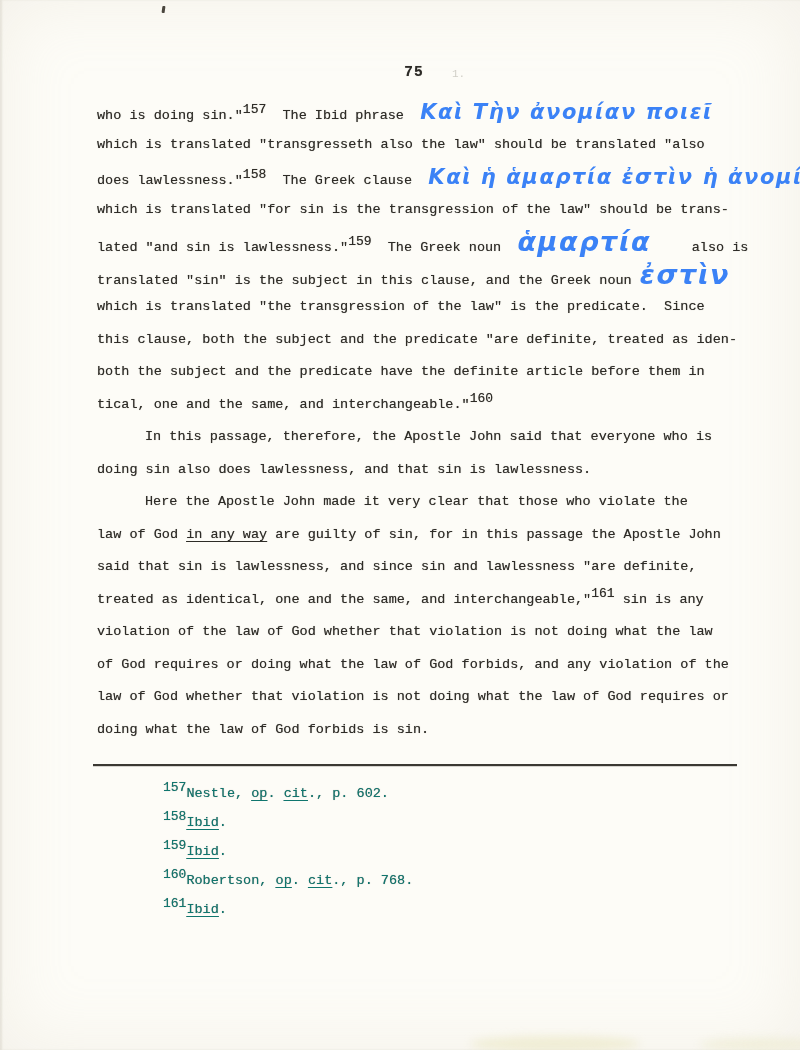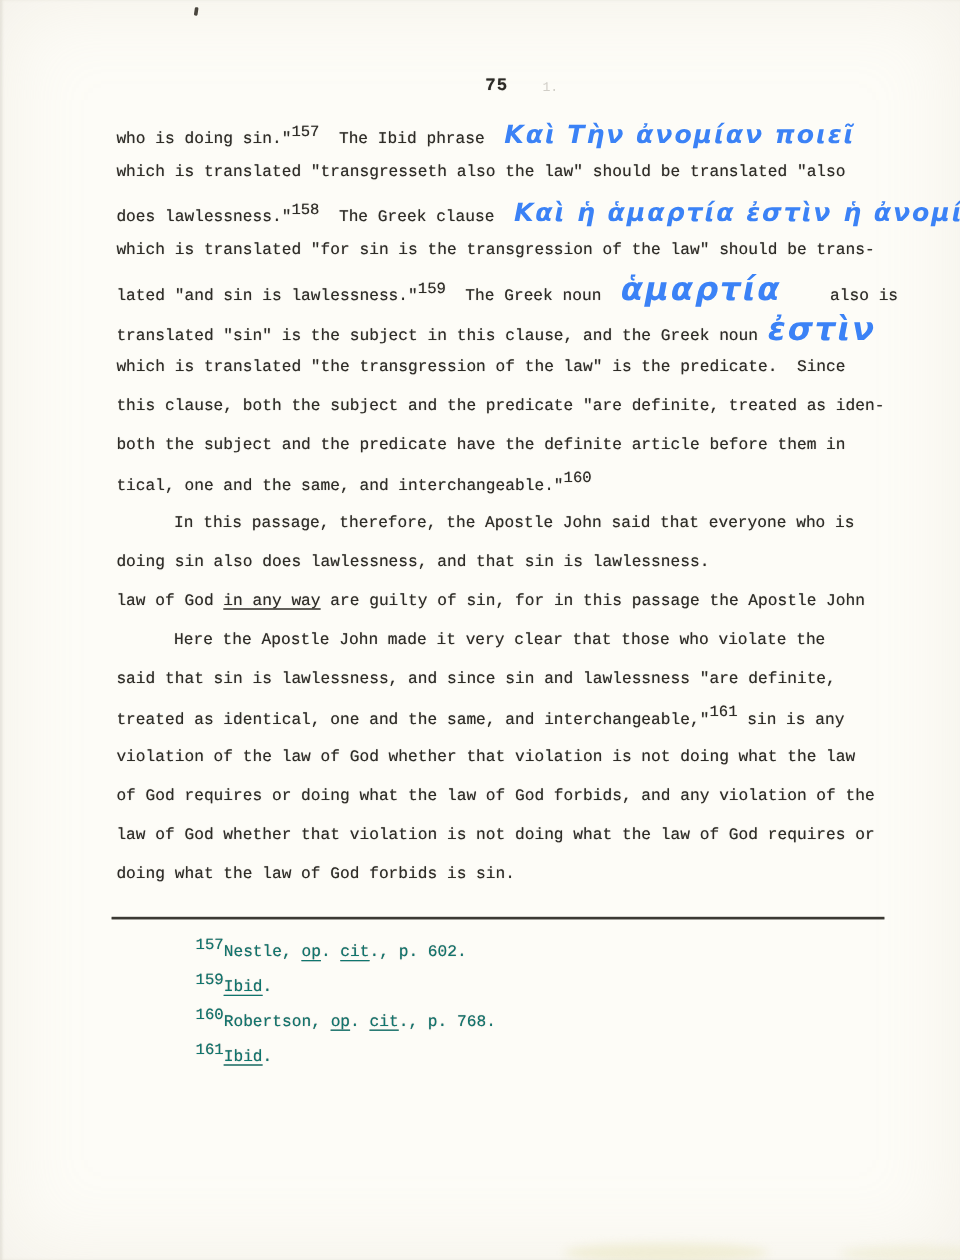--- a/index.html
+++ b/index.html
@@ -80,34 +80,35 @@
       <div class="line"><span class="seg-type">does lawlessness."</span><span class="seg-sup">158</span><span class="seg-type">  The Greek clause  </span><span class="seg-greek">Καὶ ἡ ἁμαρτία ἐστὶν ἡ ἀνομία</span></div>
       <div class="line"><span class="seg-type">which is translated "for sin is the transgression of the law" should be trans-</span></div>
       <div class="line"><span class="seg-type">lated "and sin is lawlessness."</span><span class="seg-sup">159</span><span class="seg-type">  The Greek noun  </span><span class="seg-greek-large">ἁμαρτία</span><span class="seg-type">     also is</span></div>
       <div class="line"><span class="seg-type">translated "sin" is the subject in this clause, and the Greek noun </span><span class="seg-greek-large">ἐστὶν</span></div>
       <div class="line"><span class="seg-type">which is translated "the transgression of the law" is the predicate.  Since</span></div>
       <div class="line"><span class="seg-type">this clause, both the subject and the predicate "are definite, treated as iden-</span></div>
       <div class="line"><span class="seg-type">both the subject and the predicate have the definite article before them in</span></div>
       <div class="line"><span class="seg-type">tical, one and the same, and interchangeable."</span><span class="seg-sup">160</span></div>
       <div class="line indented"><span class="seg-type">In this passage, therefore, the Apostle John said that everyone who is</span></div>
       <div class="line"><span class="seg-type">doing sin also does lawlessness, and that sin is lawlessness.</span></div>
+      <div class="line indented"><span class="seg-type">Here the Apostle John made it very clear that those who violate the</span></div>
       <div class="line"><span class="seg-type">law of God </span><span class="seg-underline">in any way</span><span class="seg-type"> are guilty of sin, for in this passage the Apostle John</span></div>
-      <div class="line indented"><span class="seg-type">Here the Apostle John made it very clear that those who violate the</span></div>
       <div class="line"><span class="seg-type">said that sin is lawlessness, and since sin and lawlessness "are definite,</span></div>
       <div class="line"><span class="seg-type">treated as identical, one and the same, and interchangeable,"</span><span class="seg-sup">161</span><span class="seg-type"> sin is any</span></div>
       <div class="line"><span class="seg-type">violation of the law of God whether that violation is not doing what the law</span></div>
       <div class="line"><span class="seg-type">of God requires or doing what the law of God forbids, and any violation of the</span></div>
       <div class="line"><span class="seg-type">law of God whether that violation is not doing what the law of God requires or</span></div>
       <div class="line"><span class="seg-type">doing what the law of God forbids is sin.</span></div>
     </div>
 
   <div class="footnote-rule"></div>
 
   <div class="footnotes">
       <div class="fn-line"><span class="seg-sup">157</span><span class="seg-type">Nestle, </span><span class="seg-underline">op</span><span class="seg-type">. </span><span class="seg-underline">cit</span><span class="seg-type">., p. 602.</span></div>
+      <div class="fn-line"><span class="seg-sup">158</span><span class="seg-underline">Ibid</span><span class="seg-type">.</span></div>
       <div class="fn-line"><span class="seg-sup">159</span><span class="seg-underline">Ibid</span><span class="seg-type">.</span></div>
       <div class="fn-line"><span class="seg-sup">160</span><span class="seg-type">Robertson, </span><span class="seg-underline">op</span><span class="seg-type">. </span><span class="seg-underline">cit</span><span class="seg-type">., p. 768.</span></div>
       <div class="fn-line"><span class="seg-sup">161</span><span class="seg-underline">Ibid</span><span class="seg-type">.</span></div>
     </div>
 
   <div class="stain s1"></div>
   <div class="stain s2"></div>
 </div>
 
 </body></html>

